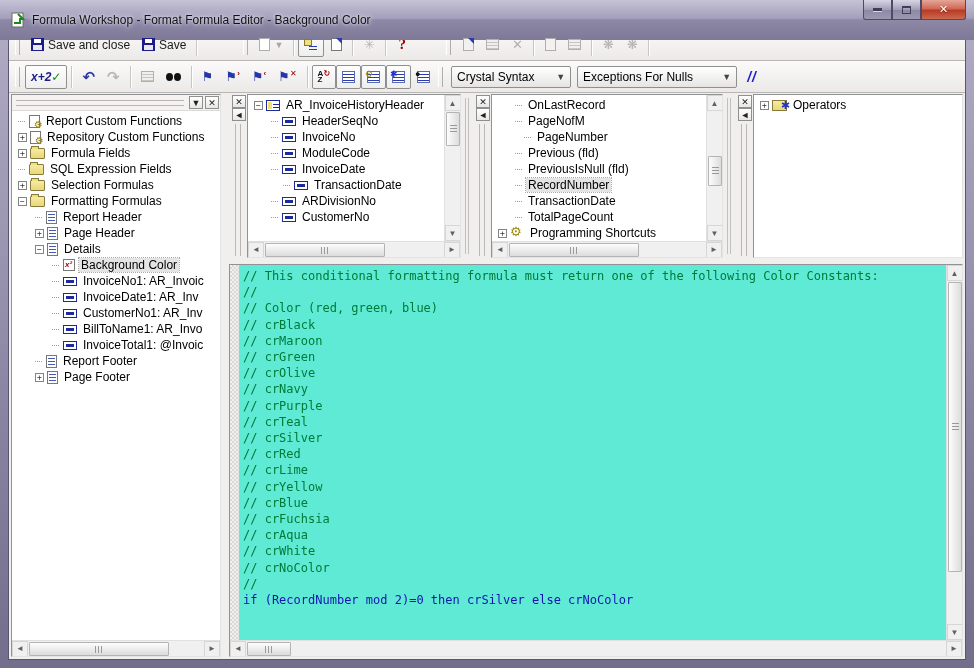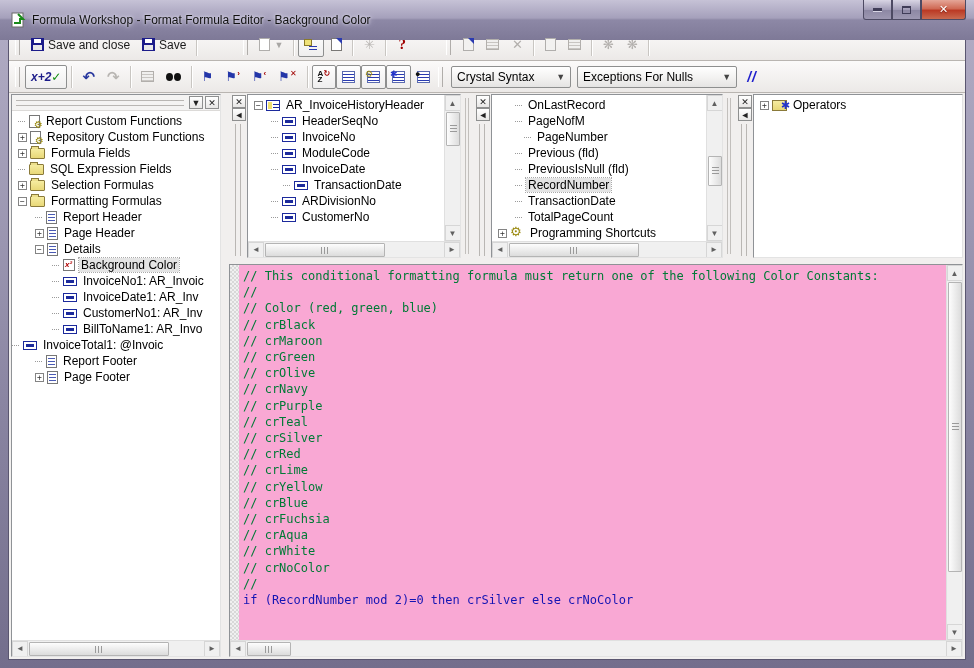--- a/index.html
+++ b/index.html
@@ -147,21 +147,21 @@
   .sb-thumb-v::after { content:""; position:absolute; top:50%; left:3px; height:8px; width:7px; margin-top:-4px;
      background:linear-gradient(#9a9a9a 1px,transparent 1px) 0 0/7px 3px; }
   .sb-track { flex:1; }
   
   .editor-panel { flex:1; display:flex; flex-direction:column; overflow:hidden; margin-top:0; }
   .editor-main { flex:1; display:flex; overflow:hidden; }
   .editor-gutter { width:9px; flex:none;
      background:linear-gradient(45deg,#d8d8d8 25%,transparent 25%,transparent 75%,#d8d8d8 75%),
                 linear-gradient(45deg,#d8d8d8 25%,transparent 25%,transparent 75%,#d8d8d8 75%);
      background-size:4px 4px; background-position:0 0,2px 2px; background-color:#f0f0f0; }
-  .editor-code { flex:1; background:#f9a8d4; padding:3px 4px; overflow:hidden; cursor:text;
+  .editor-code { flex:1; background:#5eead4; padding:3px 4px; overflow:hidden; cursor:text;
      font-family:"DejaVu Sans Mono","Liberation Mono",monospace; font-size:12px; line-height:16.2px; white-space:pre; }
   .eline.comment { color:#007a36; }
   .eline.code { color:#1414b4; }
 </style>
 </head>
 <body>
 
 <div class="win">
   <div class="titlebar">
     <svg width="16" height="16" viewBox="0 0 16 16">
@@ -395,21 +395,21 @@
               <span style="width:3px;flex:none"></span>
               <span class="ticon i-field"></span>
               <span class="tlabel">CustomerNo1: AR_Inv</span>
             </div>
             <div class="trow" style="padding-left:40px">
               <span class="conn"></span>
               <span style="width:3px;flex:none"></span>
               <span class="ticon i-field"></span>
               <span class="tlabel">BillToName1: AR_Invo</span>
             </div>
-            <div class="trow" style="">
+            <div class="trow" style="padding-left:40px">
               <span class="conn"></span>
               <span style="width:3px;flex:none"></span>
               <span class="ticon i-field"></span>
               <span class="tlabel">InvoiceTotal1: @Invoic</span>
             </div>
             <div class="trow" style="padding-left:23px">
               <span class="conn"></span>
               <span style="width:3px;flex:none"></span>
               <span class="ticon i-section"></span>
               <span class="tlabel">Report Footer</span>

